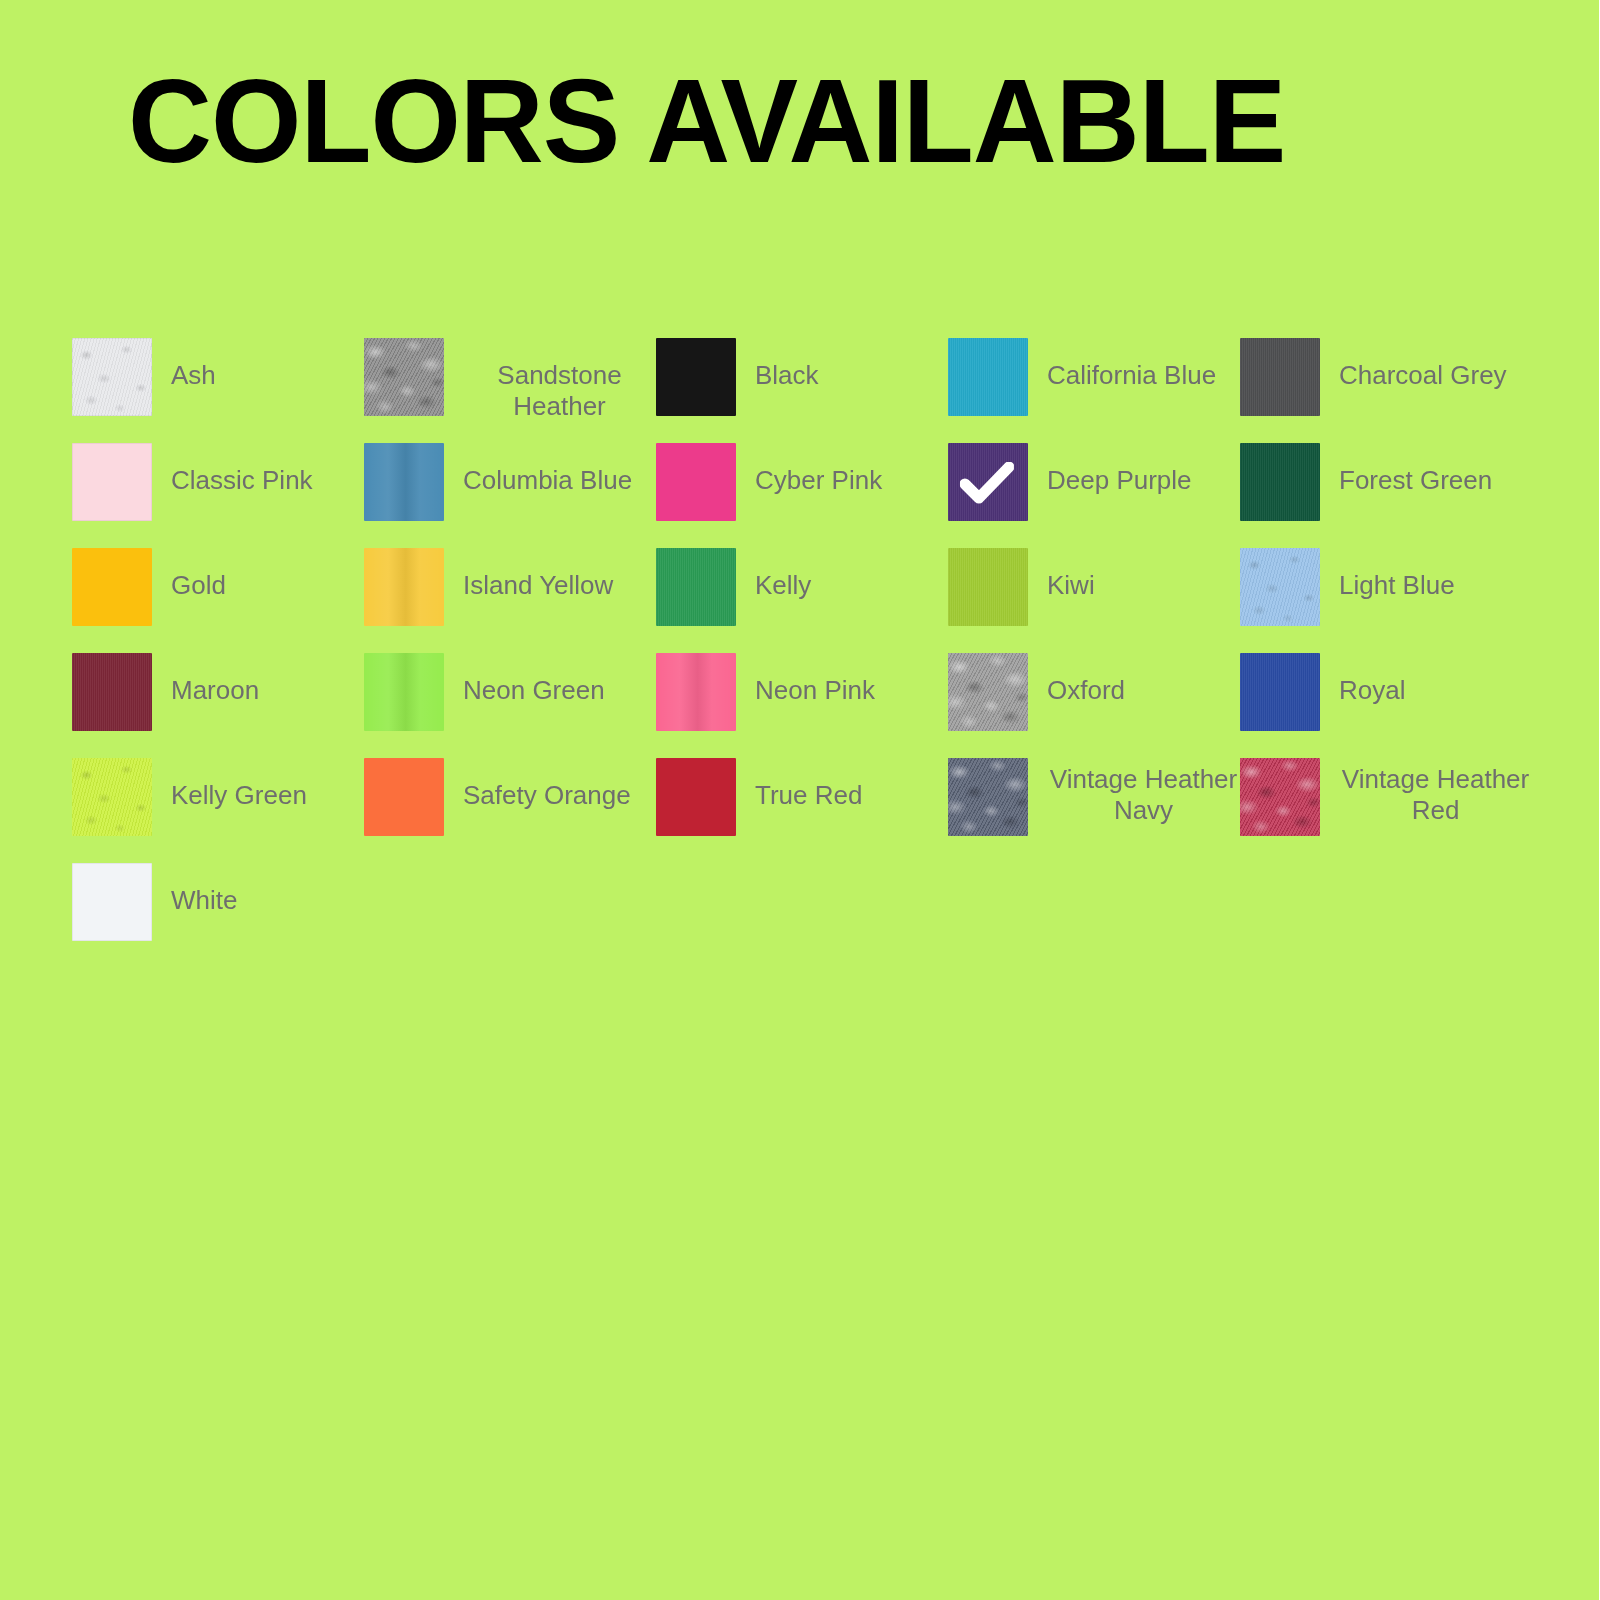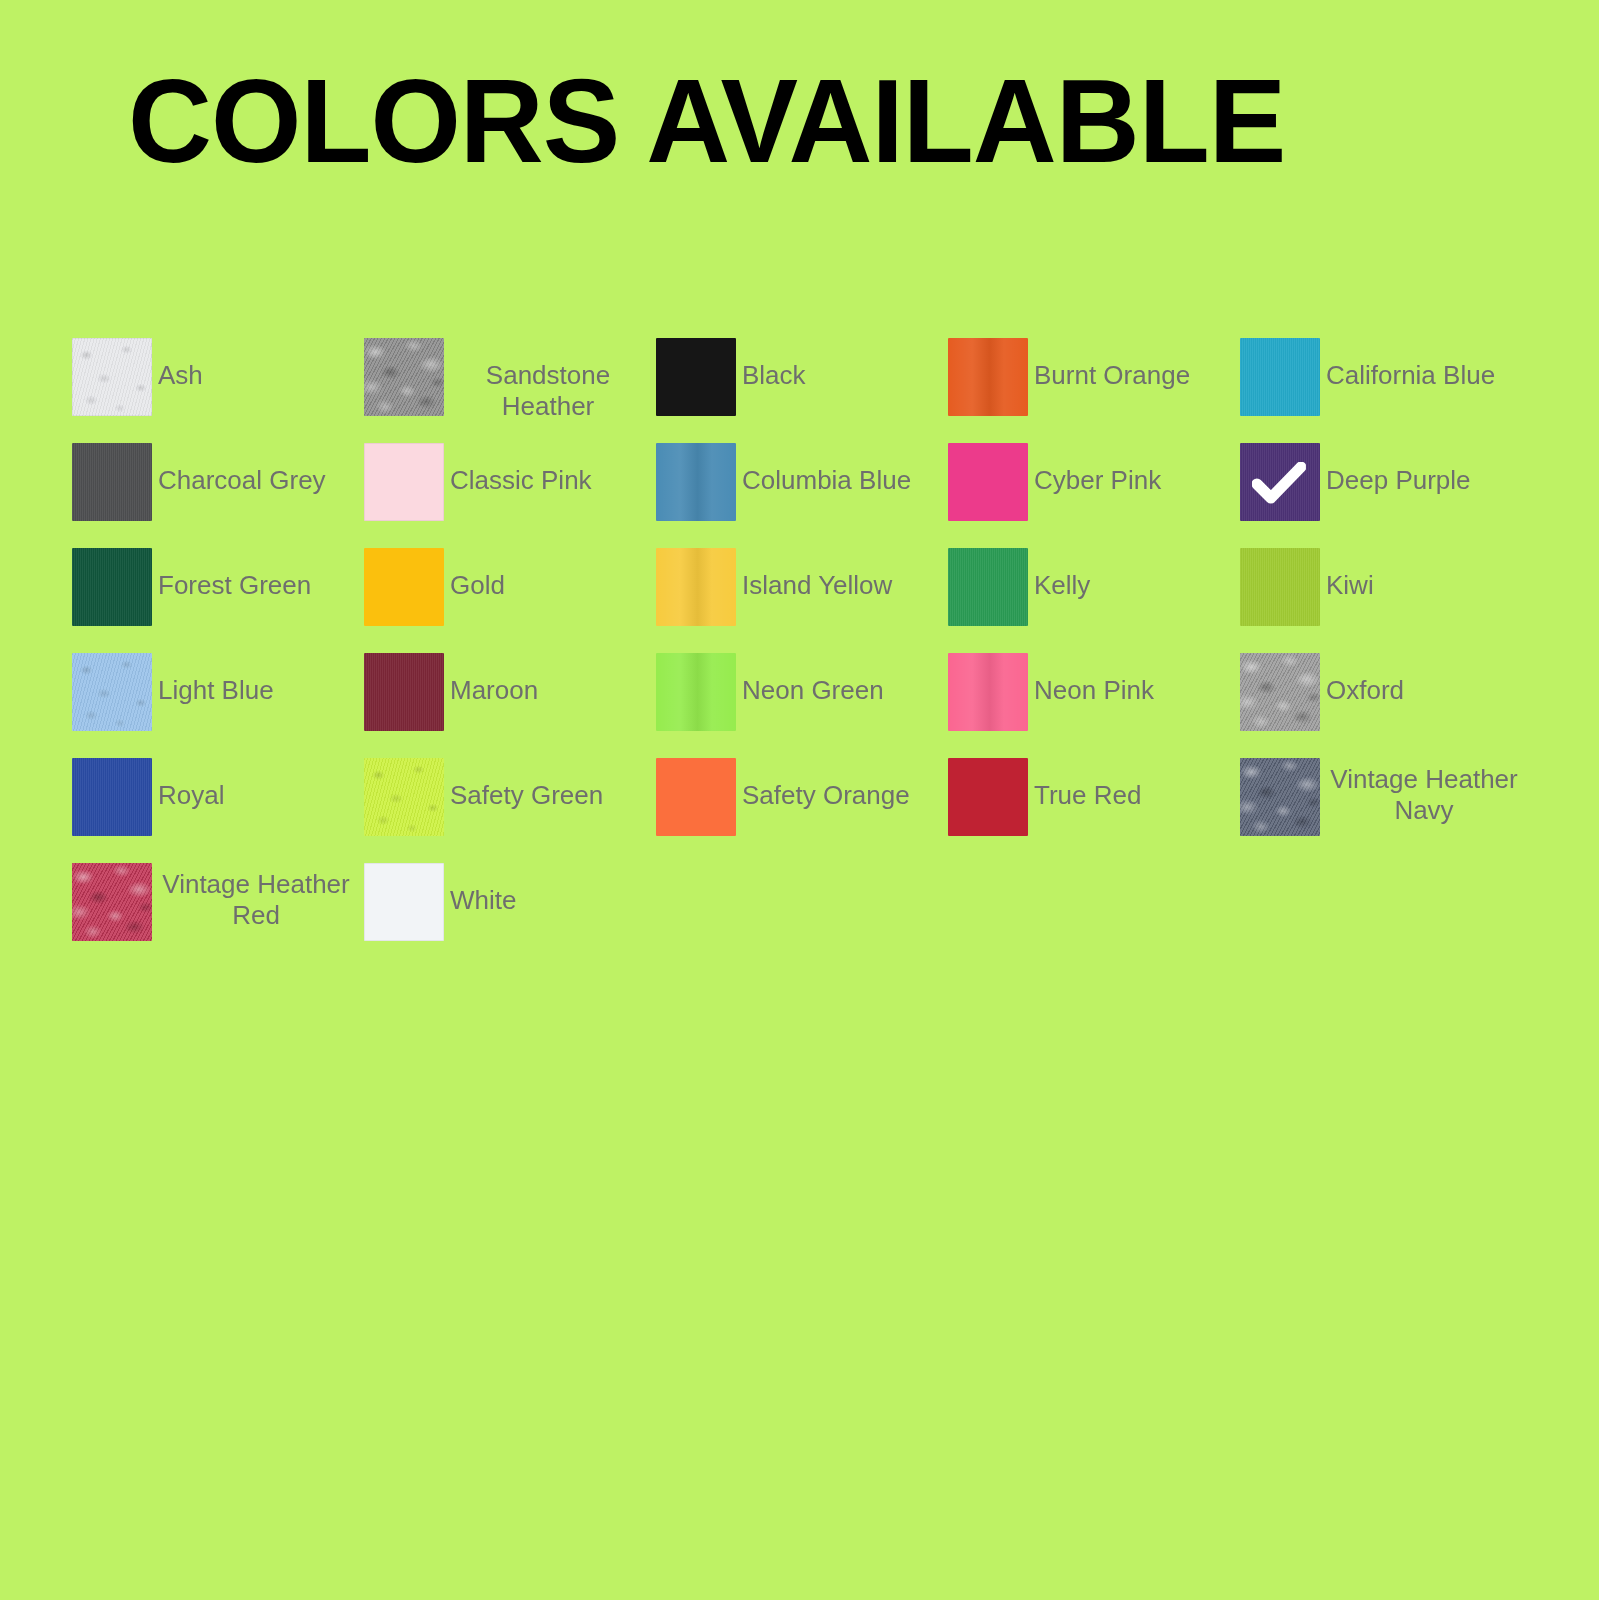--- a/index.html
+++ b/index.html
@@ -43,21 +43,21 @@
     top: 338px;
     width: 1460px;
     display: grid;
     grid-template-columns: repeat(5, 292px);
     grid-auto-rows: 105px;
   }
 
   .swatch-item {
     display: flex;
     align-items: flex-start;
-    gap: 6px;
+    gap: 19px;
     height: 105px;
   }
 
   .swatch-chip {
     position: relative;
     flex: 0 0 auto;
     width: 80px;
     height: 78px;
     border-radius: 1px;
     overflow: hidden;
@@ -170,26 +170,20 @@
         <div class="swatch-chip" style="background-color: rgb(142, 142, 142);">
           <div class="tex tex-heather"></div>
         </div>
         <div class="swatch-label">Sandstone Heather</div>
       </div>
       <div class="swatch-item">
         <div class="swatch-chip" style="background-color: rgb(22, 22, 22);"></div>
         <div class="swatch-label">Black</div>
       </div>
       <div class="swatch-item">
-        <div class="swatch-chip" style="background-color: rgb(230, 92, 33);">
-          <div class="tex tex-fold"></div>
-        </div>
-        <div class="swatch-label">Burnt Orange</div>
-      </div>
-      <div class="swatch-item">
         <div class="swatch-chip" style="background-color: rgb(37, 169, 200);">
           <div class="tex tex-weave"></div>
         </div>
         <div class="swatch-label">California Blue</div>
       </div>
       <div class="swatch-item">
         <div class="swatch-chip" style="background-color: rgb(77, 78, 80);">
           <div class="tex tex-weave"></div>
         </div>
         <div class="swatch-label">Charcoal Grey</div>
@@ -280,21 +274,21 @@
       <div class="swatch-item">
         <div class="swatch-chip" style="background-color: rgb(42, 75, 163);">
           <div class="tex tex-weave"></div>
         </div>
         <div class="swatch-label">Royal</div>
       </div>
       <div class="swatch-item">
         <div class="swatch-chip" style="background-color: rgb(204, 242, 63);">
           <div class="tex tex-speckle"></div>
         </div>
-        <div class="swatch-label">Safety Green</div>
+        <div class="swatch-label">Kelly Green</div>
       </div>
       <div class="swatch-item">
         <div class="swatch-chip" style="background-color: rgb(251, 111, 61);"></div>
         <div class="swatch-label">Safety Orange</div>
       </div>
       <div class="swatch-item">
         <div class="swatch-chip" style="background-color: rgb(191, 34, 51);"></div>
         <div class="swatch-label">True Red</div>
       </div>
       <div class="swatch-item">

